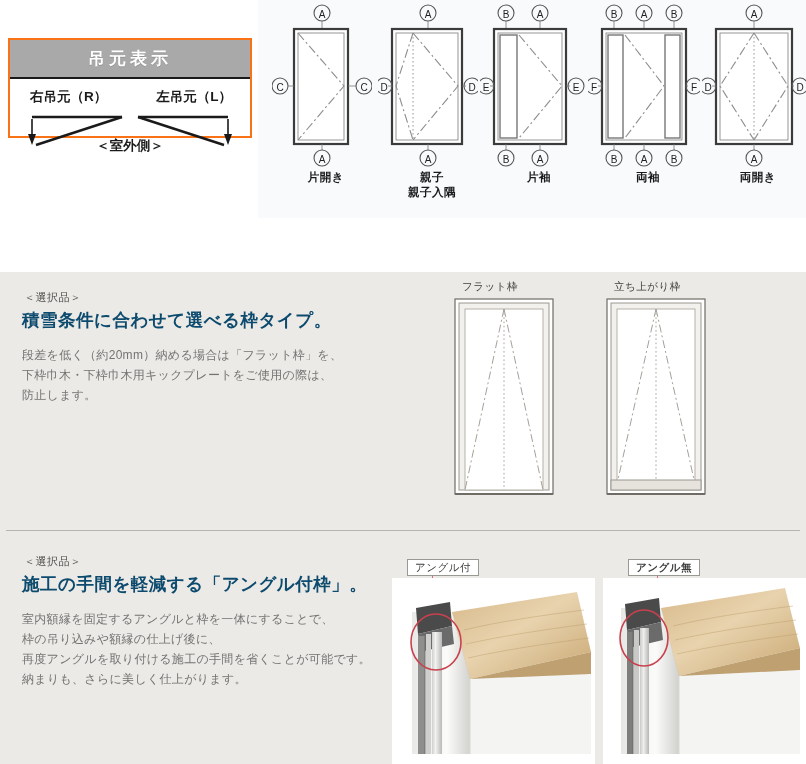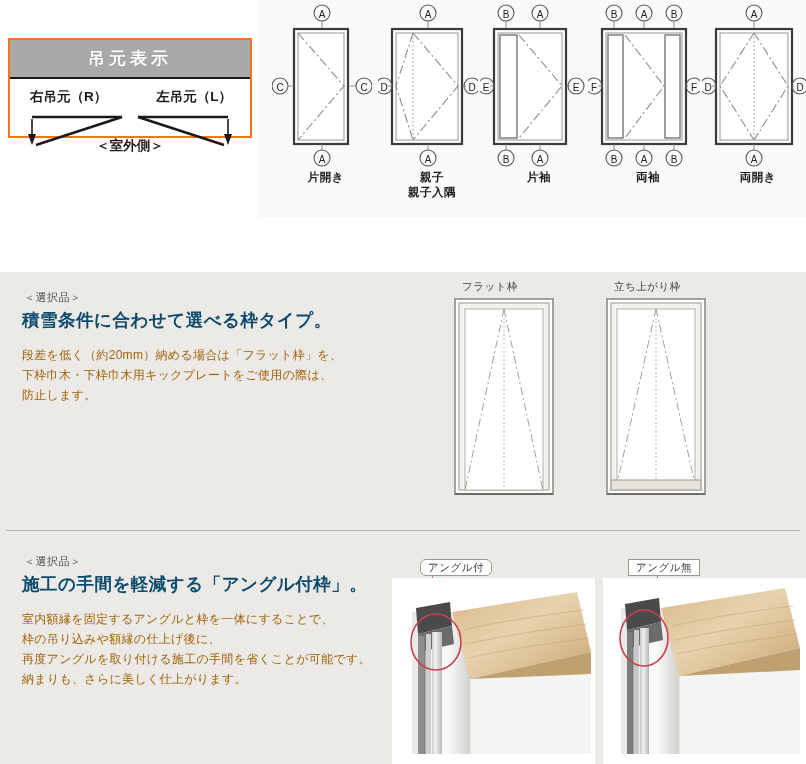--- a/index.html
+++ b/index.html
@@ -76,21 +76,21 @@
 
   .txt-block { position:absolute; left:0; width:350px;margin-left:22px; }
   .eyebrow {
     font-size:11px; color:#4a4a4a; letter-spacing:0.5px; margin:0 0 5px 2px;
   }
   .headline {
     font-size:17.5px; font-weight:bold; color:#0c4a6e;
     letter-spacing:0.5px; margin:0 0 13px 0; line-height:1.25;
   }
   .body-copy {
-    font-size:12px; color:#a16207; line-height:20px; letter-spacing:0.3px;
+    font-size:12px; color:#737373; line-height:20px; letter-spacing:0.3px;
   }
   .body-copy div { white-space:nowrap; }
 
   
   #frame-figs { position:absolute; left:345px; top:0px; width:461px; height:258px; }
   .frame-fig-label {
     position:absolute; font-size:10.5px; color:#3c3c3c; letter-spacing:0.5px;
     white-space:nowrap;
   }
 
@@ -100,22 +100,22 @@
     background:#ffffff; overflow:hidden;
   }
   #photo-left { left:392px; }
   #photo-right { left:603px; }
   .angle-tag {
     position:absolute; top:559px; height:17px; padding:0 7px;
     border:1px solid #9a9892; background:#ffffff;
     font-size:10.5px; color:#3c3c3c; line-height:15px; letter-spacing:.5px;
     white-space:nowrap;
   }
-  #angle-tag-left { left:420px;border-radius:6px; }
-  #angle-tag-right { left:628px; }
+  #angle-tag-left { left:407px; }
+  #angle-tag-right { left:628px;font-weight:bold; }
   .tag-leader {
     position:absolute; width:1px; background:#d86a7e;
   }
   #leader-left  { left:432px; top:576px; height:28px; }
   #leader-right { left:657px; top:576px; height:28px; }
 </style>
 </head>
 <body>
 
 <div id="top-section">

